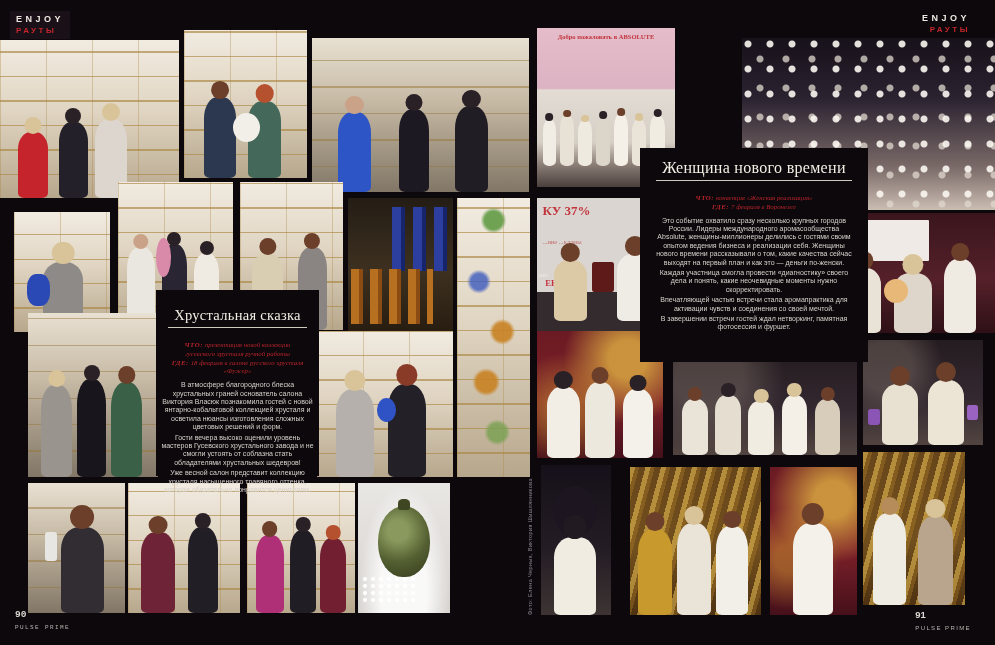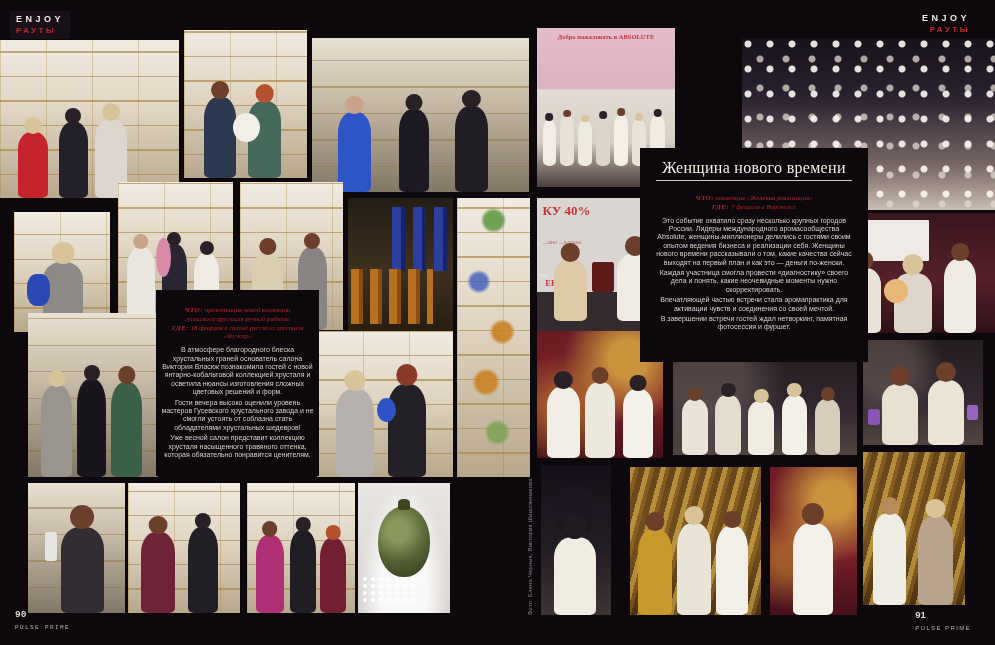--- a/index.html
+++ b/index.html
@@ -167,20 +167,21 @@
     <i class="pr" style="left:40%;width:24%;height:64%;--c:#211d24;--h:#2a2126"></i>
     <i class="pr" style="left:68%;width:24%;height:58%;--c:#722031;--h:#b5512f"></i>
   </div>
 
   <div class="ph still" style="left:358px;top:483px;width:92px;height:130px;">
     <i class="jar"></i>
     <i class="sprigs"></i>
   </div>
 
   <div class="article" style="left:156px;top:290px;width:163px;height:186px;padding:10px 5px 0;">
+    <h2 style="font-size:14.5px;">Хрустальная сказка</h2>
     <div class="meta">
       <div><b>ЧТО:</b><span>презентация новой коллекции гусевского хрусталя ручной работы</span></div>
       <div><b>ГДЕ:</b><span>18 февраля в салоне русского хрусталя «Фужер»</span></div>
     </div>
     <div class="bodytext">
       <p>В атмосфере благородного блеска хрустальных граней основатель салона Виктория Власюк познакомила гостей с новой янтарно-кобальтовой коллекцией хрусталя и осветила нюансы изготовления сложных цветовых решений и форм.</p>
       <p>Гости вечера высоко оценили уровень мастеров Гусевского хрустального завода и не смогли устоять от соблазна стать обладателями хрустальных шедевров!</p>
       <p>Уже весной салон представит коллекцию хрусталя насыщенного травяного оттенка, которая обязательно понравится ценителям.</p>
     </div>
   </div>
@@ -192,21 +193,21 @@
     <i class="pr" style="left:30%;width:10%;height:29%;bottom:13%;--c:#efeae0;--h:#d9c49a"></i>
     <i class="pr" style="left:43%;width:10%;height:31%;bottom:13%;--c:#dcd5ca;--h:#2a2126"></i>
     <i class="pr" style="left:56%;width:10%;height:33%;bottom:13%;--c:#f4f0e8;--h:#6b3f2a"></i>
     <i class="pr" style="left:69%;width:10%;height:30%;bottom:13%;--c:#e9e3d8;--h:#d9c49a"></i>
     <i class="pr" style="left:82%;width:11%;height:32%;bottom:13%;--c:#f0ece2;--h:#2a2126"></i>
   </div>
 
   <div class="ph crowd" style="left:742px;top:38px;width:253px;height:172px;"></div>
 
   <div class="ph screenphoto" style="left:537px;top:198px;width:138px;height:134px;">
-    <span class="ovtext" style="top:4%;left:4%;font-size:13px;font-weight:700;">КУ 40%</span>
+    <span class="ovtext" style="top:4%;left:4%;font-size:13px;font-weight:700;">КУ 37%</span>
     <span class="ovtext" style="top:30%;left:4%;font-size:6.5px;color:#c07070;">...ние ...кламы</span>
     <span class="ovtext" style="bottom:33%;left:6%;font-size:8.5px;font-weight:700;">ЕККА</span>
     <span class="ovtext" style="top:56%;left:1%;font-size:5px;color:#efeceb;">ЗВО</span>
     <i class="blob" style="right:5%;top:5%;width:12px;height:12px;background:#3a3336;border-radius:2px"></i>
     <i class="pr" style="left:12%;width:24%;height:46%;bottom:8%;--c:#dccaa6;--h:#6b3f2a"></i>
     <i class="pr" style="left:58%;width:26%;height:50%;bottom:8%;--c:#efece6;--h:#6b3f2a"></i>
     <i class="blob" style="left:40%;top:48%;width:16%;height:22%;background:#5e1a18;border-radius:10%"></i>
   </div>
 
   <div class="ph winered" style="left:837px;top:213px;width:158px;height:120px;">

